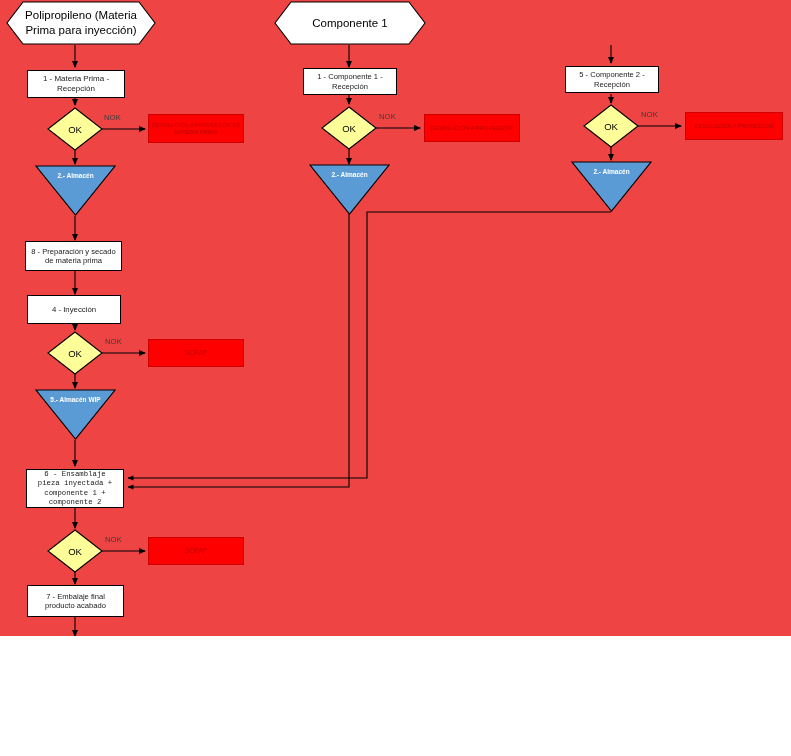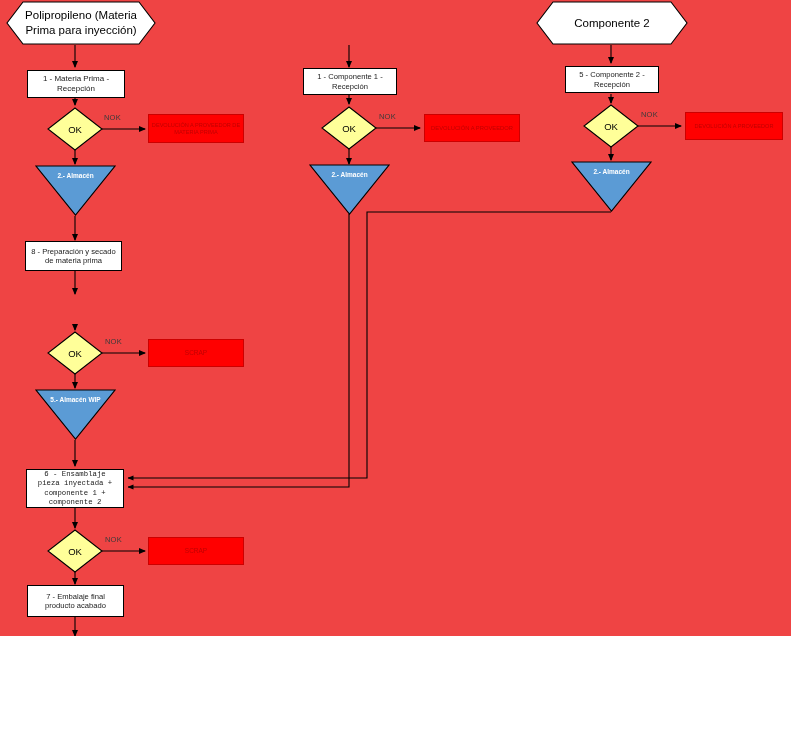--- a/index.html
+++ b/index.html
@@ -169,20 +169,21 @@
 
   <div class="tri-wrap" style="left:35px; top:165px; width:81px; height:51px;">
     <svg width="81" height="51" viewBox="0 0 81 51">
       <polygon points="1,1 80,1 40.5,50" fill="#5b9bd5" stroke="#000000" stroke-width="1.1"></polygon>
     </svg>
     <div class="tri-label" style="font-size:6.5px;">2.- Almacén</div>
   </div>
 
   <div class="node box" style="left:25px; top:241px; width:97px; height:30px; font-size:7.6px;">8 - Preparación y secado de materia prima</div>
 
+  <div class="node box" style="left:27px; top:295px; width:94px; height:29px; font-size:7.8px;">4 - Inyección</div>
 
   <div class="diamond-wrap" style="left:47px; top:331px; width:56px; height:44px;">
     <svg width="56" height="44" viewBox="0 0 56 44">
       <polygon points="28,1 55,22 28,43 1,22" fill="#ffff99" stroke="#000000" stroke-width="1.1"></polygon>
     </svg>
     <div class="diamond-label" style="font-size:9.5px;">OK</div>
   </div>
   <div class="edge-label" style="left:105px; top:337px; font-size:7.5px;">NOK</div>
 
   <div class="node redbox" style="left:148px; top:339px; width:96px; height:28px; font-size:6.5px;">SCRAP</div>
@@ -232,46 +233,46 @@
       <circle cx="38" cy="40" r="3.4" fill="#2f2fa0"></circle>
       <circle cx="38" cy="40" r="1.3" fill="#ffffff"></circle>
       <circle cx="88" cy="40" r="3.4" fill="#2f2fa0"></circle>
       <circle cx="88" cy="40" r="1.3" fill="#ffffff"></circle>
       <circle cx="96" cy="40" r="3.4" fill="#2f2fa0"></circle>
       <circle cx="96" cy="40" r="1.3" fill="#ffffff"></circle>
     </svg>
     <div class="truck-label" style="left:28px; top:5px; width:73px; height:28px; font-size:6.6px;">9 - Envío a cliente final</div>
   </div>
 
-
-  <div class="node box" style="left:303px; top:68px; width:94px; height:27px; font-size:7.6px;">1 - Componente 1 - Recepción</div>
-
-  <div class="diamond-wrap" style="left:321px; top:106px; width:56px; height:44px;">
-    <svg width="56" height="44" viewBox="0 0 56 44">
-      <polygon points="28,1 55,22 28,43 1,22" fill="#ffff99" stroke="#000000" stroke-width="1.1"></polygon>
-    </svg>
-    <div class="diamond-label" style="font-size:9.5px;">OK</div>
-  </div>
-  <div class="edge-label" style="left:379px; top:112px; font-size:7.5px;">NOK</div>
-
-  <div class="node redbox" style="left:424px; top:114px; width:96px; height:28px; font-size:5.8px;">DEVOLUCIÓN A PROVEEDOR</div>
-
-  <div class="tri-wrap" style="left:309px; top:164px; width:81px; height:51px;">
-    <svg width="81" height="51" viewBox="0 0 81 51">
-      <polygon points="1,1 80,1 40.5,50" fill="#5b9bd5" stroke="#000000" stroke-width="1.1"></polygon>
-    </svg>
-    <div class="tri-label" style="font-size:6.5px;">2.- Almacén</div>
-  </div>
-
-  <div class="hex-wrap" style="left:536px; top:1px; width:152px; height:44px;">
+  <div class="hex-wrap" style="left:274px; top:1px; width:152px; height:44px;">
     <svg class="hex-svg" width="152" height="44" viewBox="0 0 152 44">
       <polygon points="17,1 135,1 151,22 135,43 17,43 1,22" fill="#ffffff" stroke="#000000" stroke-width="1.1"></polygon>
     </svg>
-    <div class="hex-label" style="font-size:11.5px;">Componente 2</div>
-  </div>
+    <div class="hex-label" style="font-size:11.5px;">Componente 1</div>
+  </div>
+
+  <div class="node box" style="left:303px; top:68px; width:94px; height:27px; font-size:7.6px;">1 - Componente 1 - Recepción</div>
+
+  <div class="diamond-wrap" style="left:321px; top:106px; width:56px; height:44px;">
+    <svg width="56" height="44" viewBox="0 0 56 44">
+      <polygon points="28,1 55,22 28,43 1,22" fill="#ffff99" stroke="#000000" stroke-width="1.1"></polygon>
+    </svg>
+    <div class="diamond-label" style="font-size:9.5px;">OK</div>
+  </div>
+  <div class="edge-label" style="left:379px; top:112px; font-size:7.5px;">NOK</div>
+
+  <div class="node redbox" style="left:424px; top:114px; width:96px; height:28px; font-size:5.8px;">DEVOLUCIÓN A PROVEEDOR</div>
+
+  <div class="tri-wrap" style="left:309px; top:164px; width:81px; height:51px;">
+    <svg width="81" height="51" viewBox="0 0 81 51">
+      <polygon points="1,1 80,1 40.5,50" fill="#5b9bd5" stroke="#000000" stroke-width="1.1"></polygon>
+    </svg>
+    <div class="tri-label" style="font-size:6.5px;">2.- Almacén</div>
+  </div>
+
 
   <div class="node box" style="left:565px; top:66px; width:94px; height:27px; font-size:7.6px;">5 - Componente 2 - Recepción</div>
 
   <div class="diamond-wrap" style="left:583px; top:104px; width:56px; height:44px;">
     <svg width="56" height="44" viewBox="0 0 56 44">
       <polygon points="28,1 55,22 28,43 1,22" fill="#ffff99" stroke="#000000" stroke-width="1.1"></polygon>
     </svg>
     <div class="diamond-label" style="font-size:9.5px;">OK</div>
   </div>
   <div class="edge-label" style="left:641px; top:110px; font-size:7.5px;">NOK</div>

